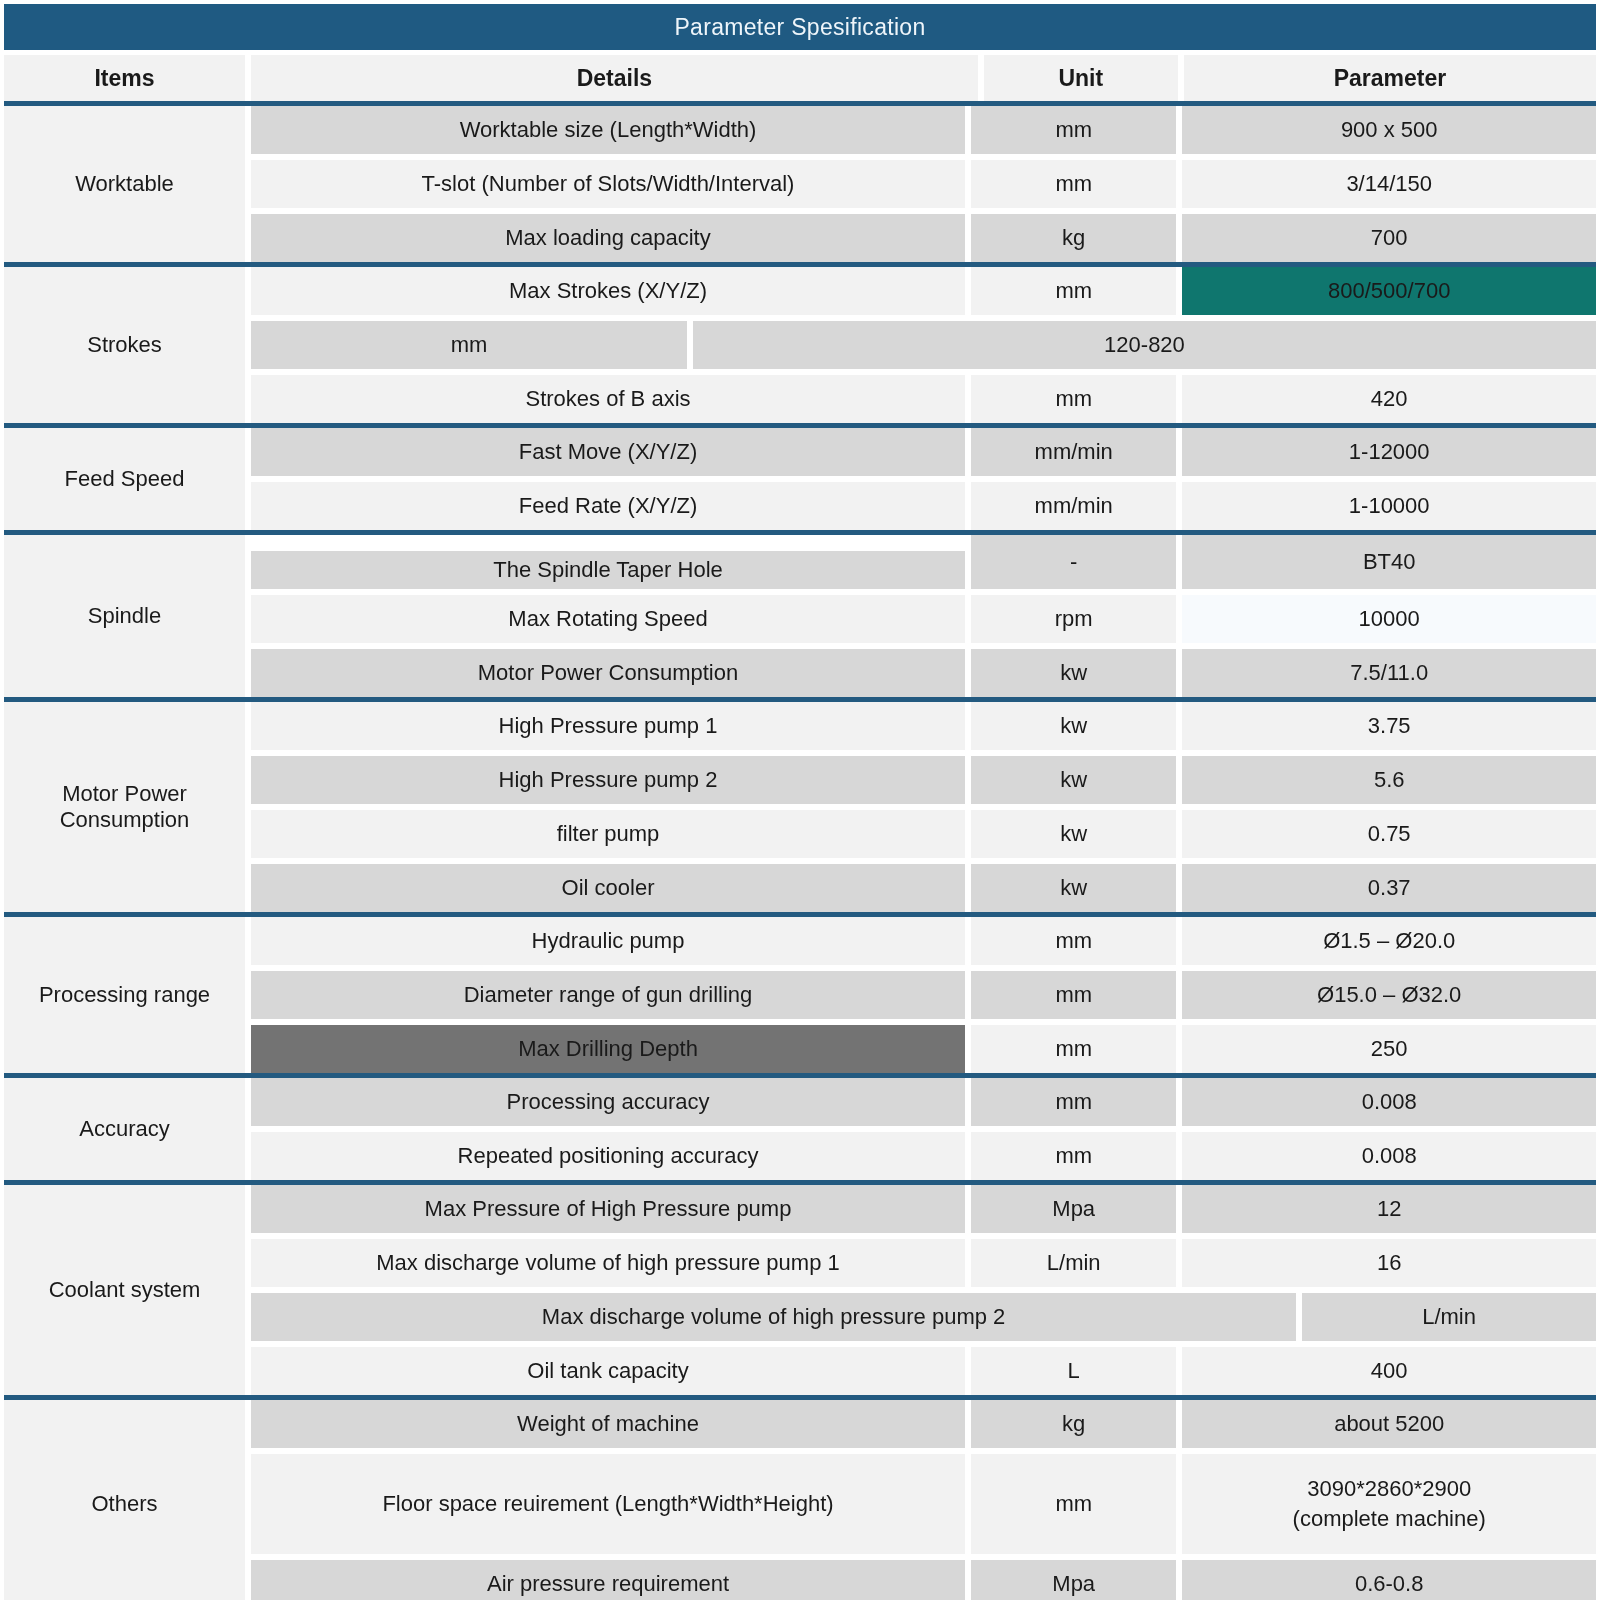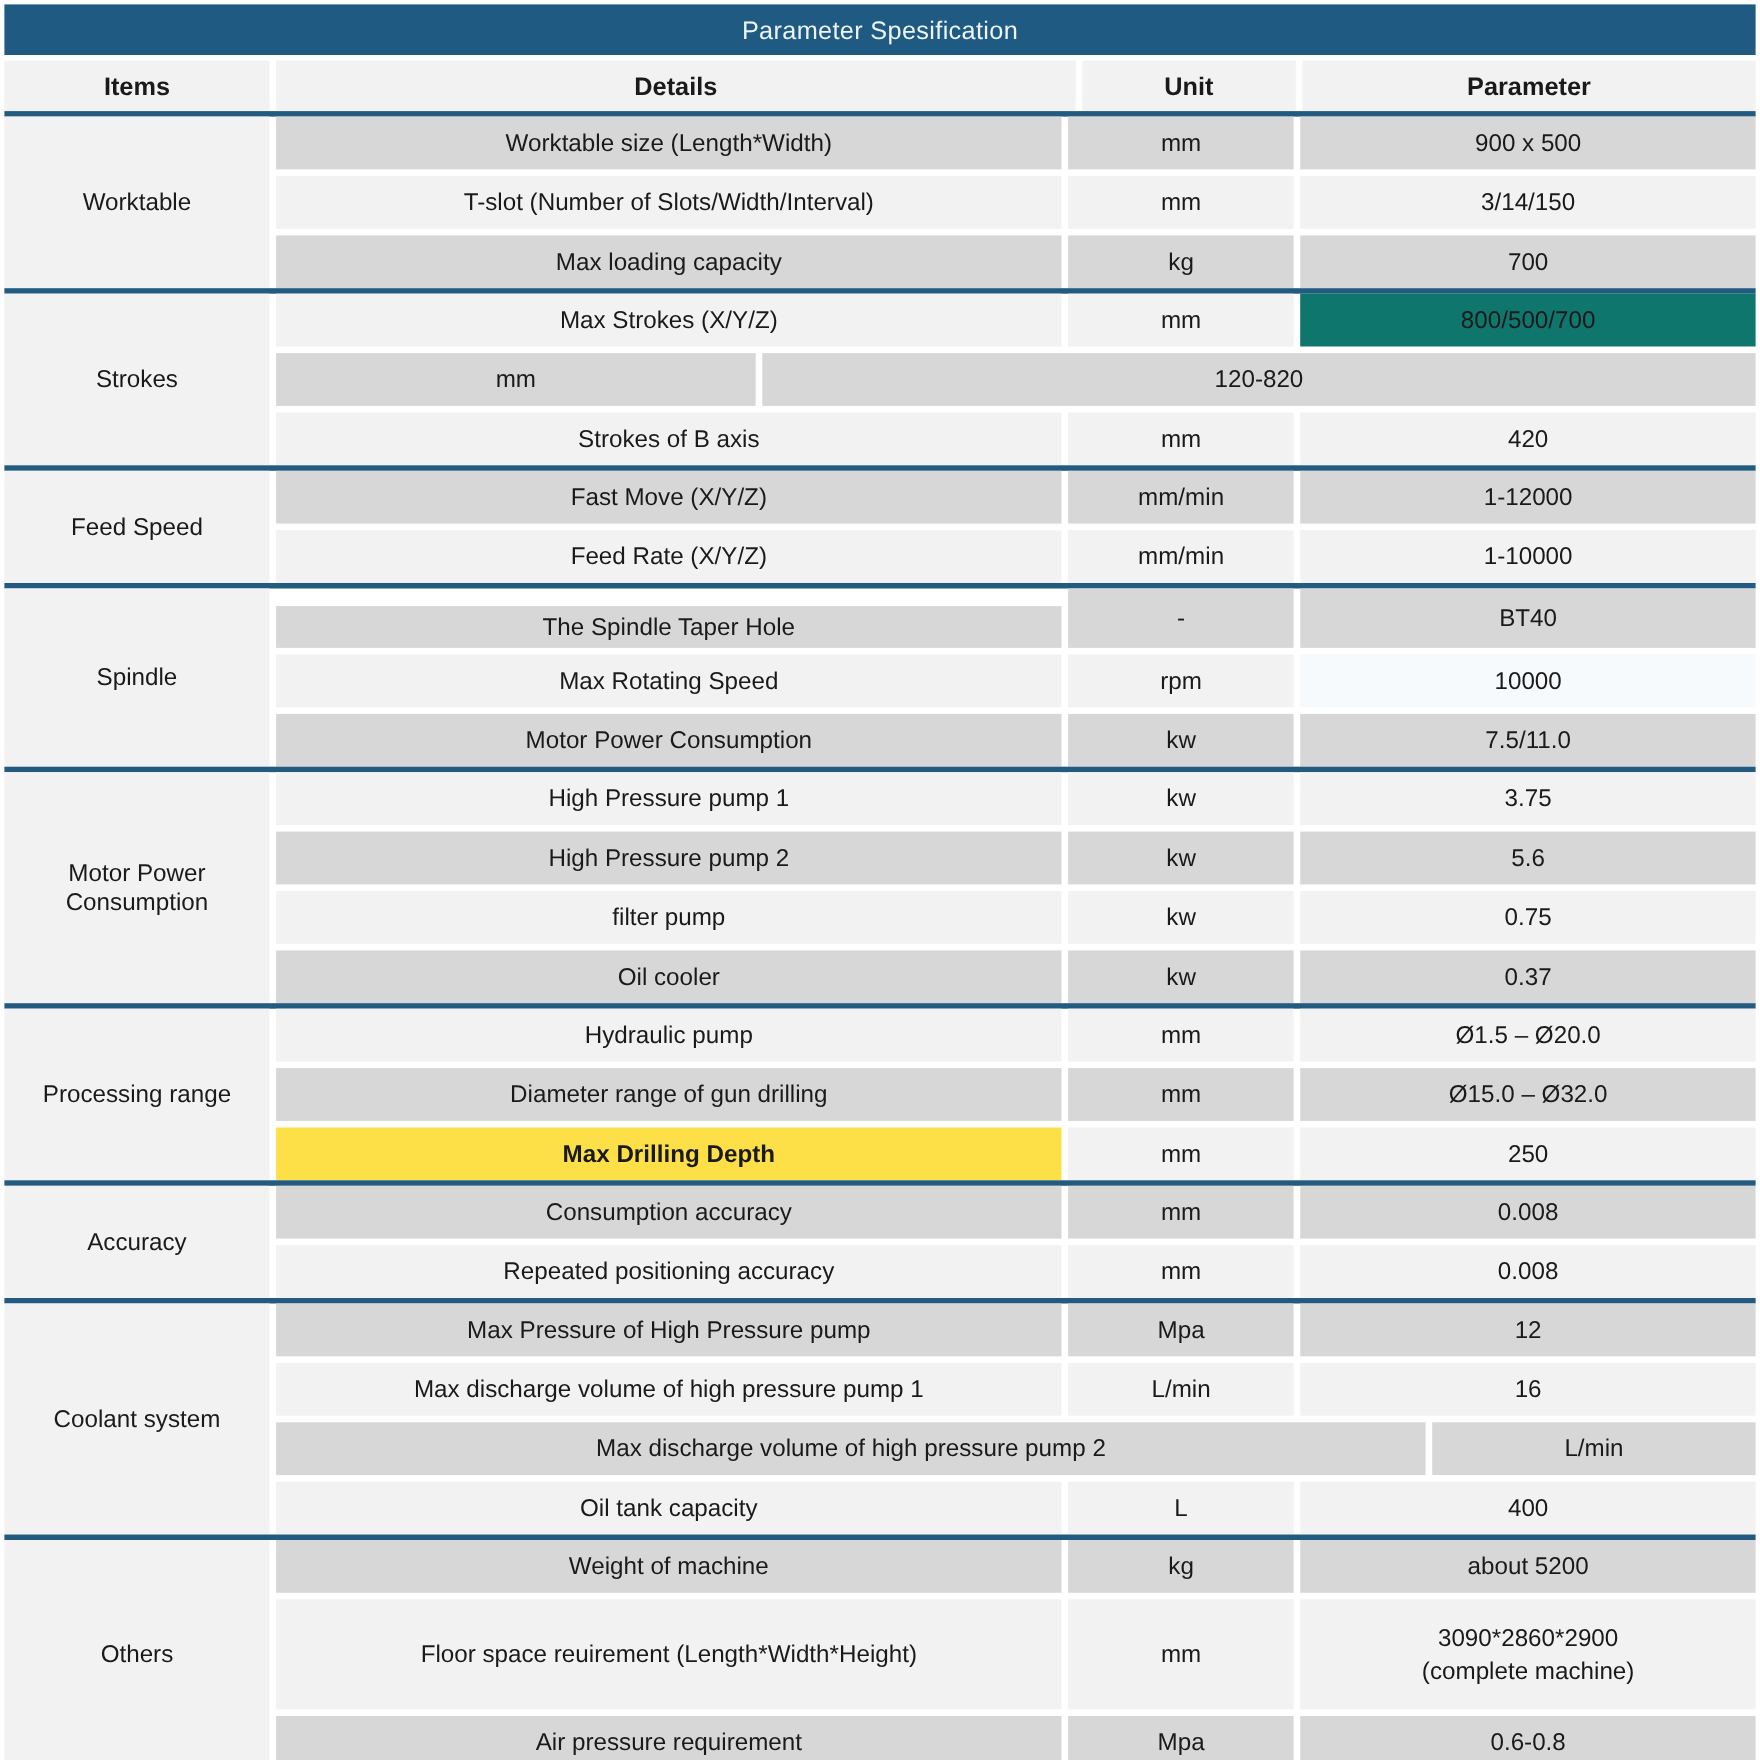--- a/index.html
+++ b/index.html
@@ -201,31 +201,31 @@
             <div class="cell w-detail" style="background: rgb(242, 242, 242);">Hydraulic pump</div>
             <div class="cell w-unit" style="background: rgb(242, 242, 242);">mm</div>
             <div class="cell w-param" style="background: rgb(242, 242, 242);">Ø1.5 – Ø20.0</div>
           </div>
           <div class="row">
             <div class="cell w-detail" style="background: rgb(215, 215, 215);">Diameter range of gun drilling</div>
             <div class="cell w-unit" style="background: rgb(215, 215, 215);">mm</div>
             <div class="cell w-param" style="background: rgb(215, 215, 215);">Ø15.0 – Ø32.0</div>
           </div>
           <div class="row">
-            <div class="cell w-detail" style="background: #fde047; font-weight: bold;">Max Drilling Depth</div>
+            <div class="cell w-detail" style="background: #737373;">Max Drilling Depth</div>
             <div class="cell w-unit" style="background: rgb(242, 242, 242);">mm</div>
             <div class="cell w-param" style="background: rgb(242, 242, 242);">250</div>
           </div>
         </div>
       </div>
       <div class="group">
         <div class="items-cell">Accuracy</div>
         <div class="rows">
           <div class="row">
-            <div class="cell w-detail" style="background: rgb(215, 215, 215);">Consumption accuracy</div>
+            <div class="cell w-detail" style="background: rgb(215, 215, 215);">Processing accuracy</div>
             <div class="cell w-unit" style="background: rgb(215, 215, 215);">mm</div>
             <div class="cell w-param" style="background: rgb(215, 215, 215);">0.008</div>
           </div>
           <div class="row">
             <div class="cell w-detail" style="background: rgb(242, 242, 242);">Repeated positioning accuracy</div>
             <div class="cell w-unit" style="background: rgb(242, 242, 242);">mm</div>
             <div class="cell w-param" style="background: rgb(242, 242, 242);">0.008</div>
           </div>
         </div>
       </div>

